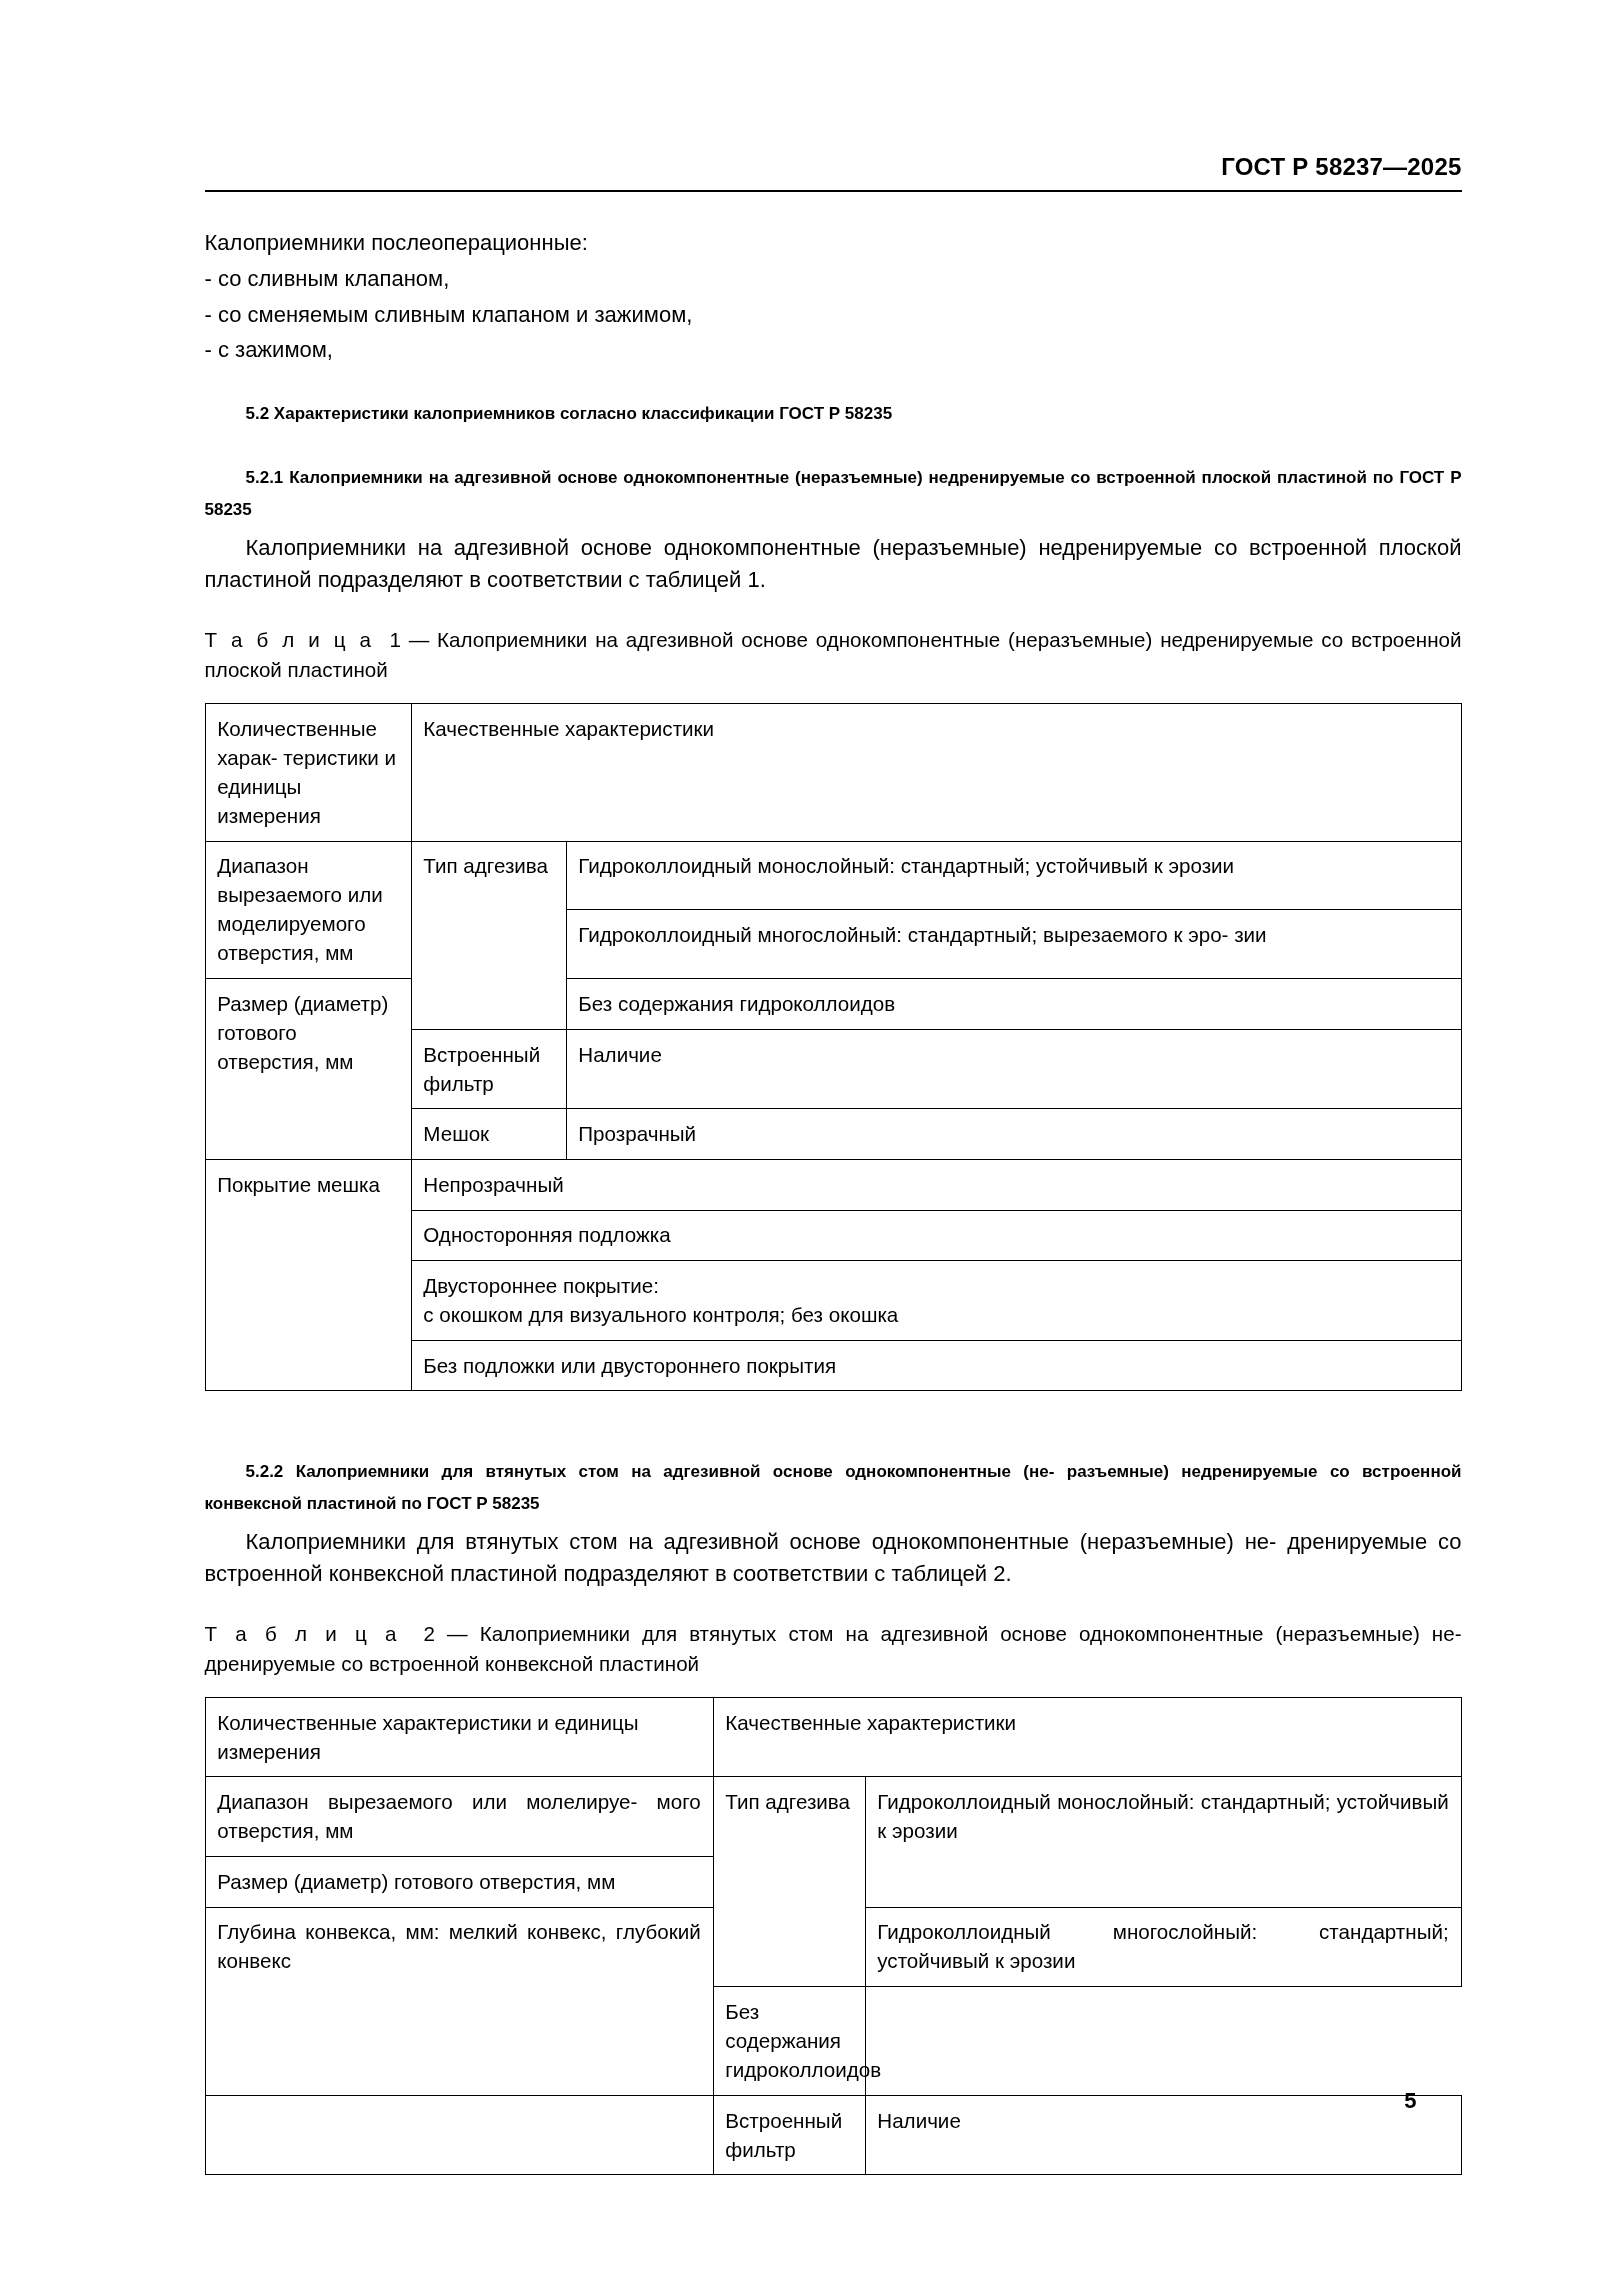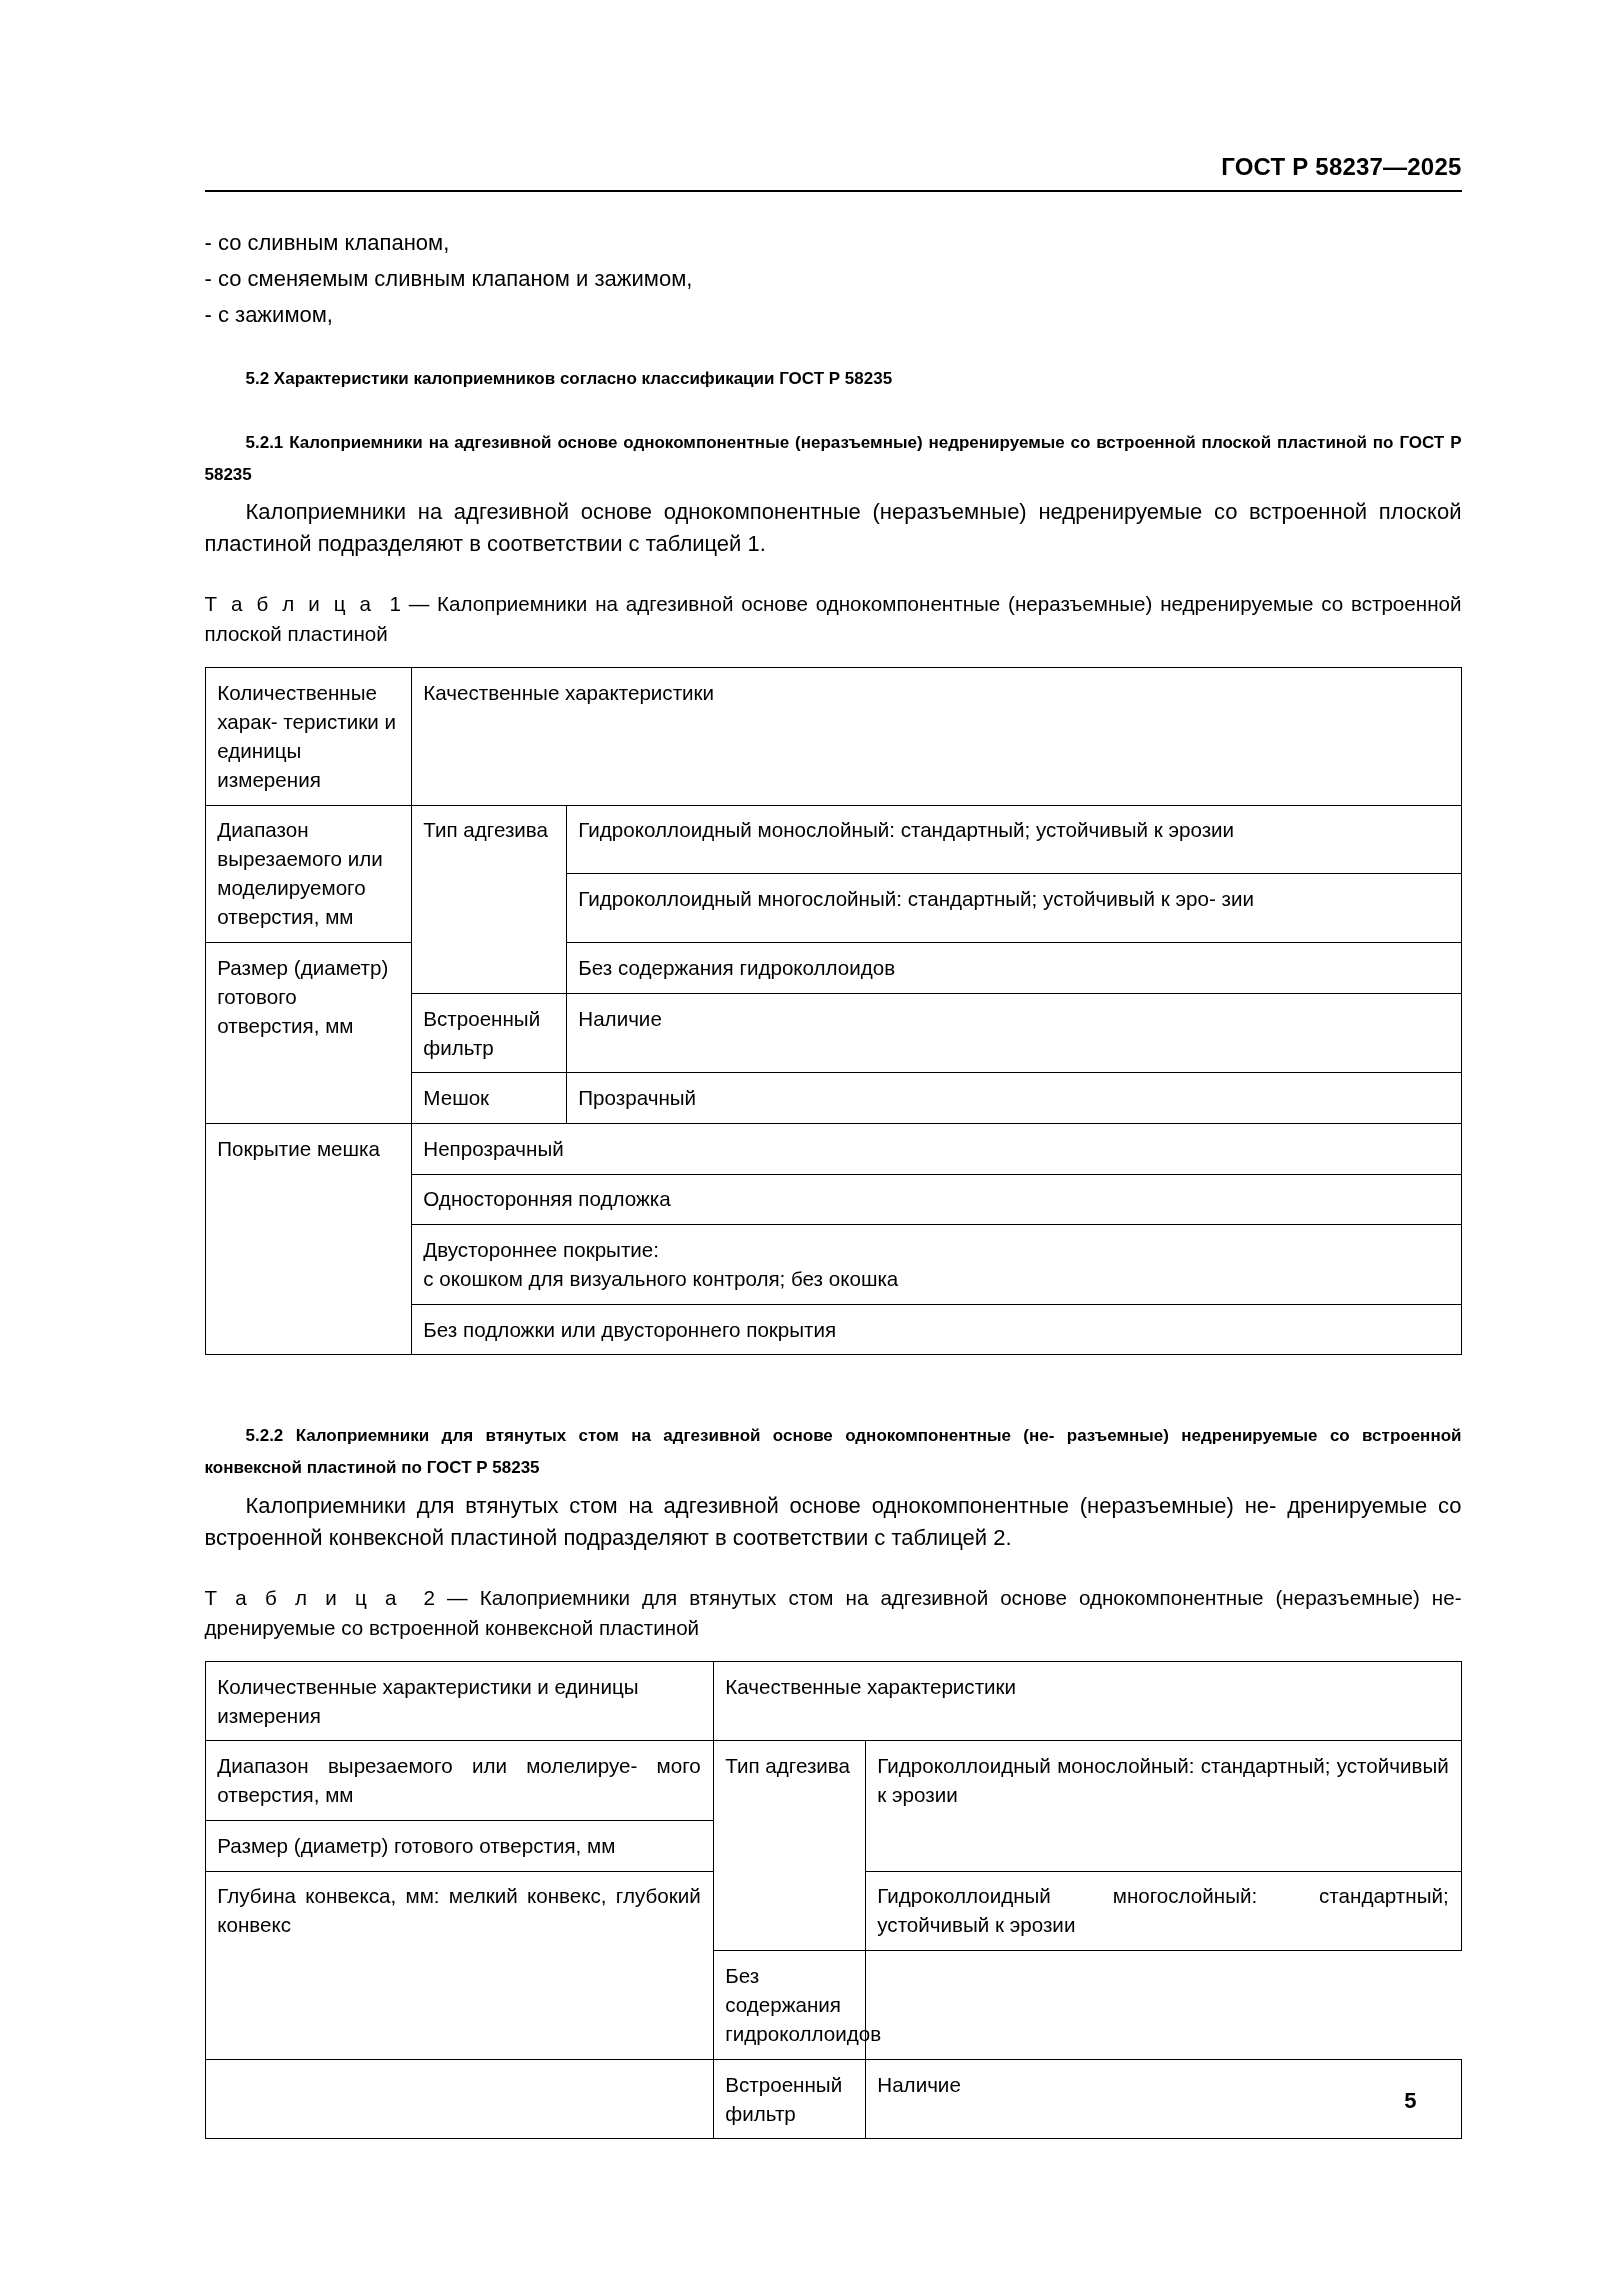--- a/index.html
+++ b/index.html
@@ -109,20 +109,21 @@
 <div class="page">
 
   <div class="content">
 
     <div class="header">
       <span>ГОСТ Р 58237—2025</span>
     </div>
     <div class="header-rule"></div>
 
     <div class="intro-block body-text">
+      <div>Калоприемники послеоперационные:</div>
       <div>- со сливным клапаном,</div>
       <div>- со сменяемым сливным клапаном и зажимом,</div>
       <div>- с зажимом,</div>
     </div>
 
     <div class="heading indent">5.2  Характеристики калоприемников согласно классификации ГОСТ Р 58235</div>
 
     <div class="heading indent" style="text-align:justify;">5.2.1  Калоприемники на адгезивной основе однокомпонентные (неразъемные) недренируемые со встроенной плоской пластиной по ГОСТ Р 58235</div>
 
     <div class="para">Калоприемники на адгезивной основе однокомпонентные (неразъемные) недренируемые со встроенной плоской пластиной подразделяют в соответствии с таблицей 1.</div>
@@ -141,21 +142,21 @@
         <tr>
           <td class="center">Количественные харак- теристики и единицы измерения</td>
           <td class="center" colspan="2">Качественные характеристики</td>
         </tr>
         <tr>
           <td rowspan="2">Диапазон вырезаемого или моделируемого отверстия, мм</td>
           <td rowspan="3">Тип адгезива</td>
           <td class="just">Гидроколлоидный монослойный: стандартный; устойчивый к эрозии</td>
         </tr>
         <tr>
-          <td class="just">Гидроколлоидный многослойный: стандартный; устойчивый к эро- зии</td>
+          <td class="just">Гидроколлоидный многослойный: стандартный; вырезаемого к эро- зии</td>
         </tr>
         <tr>
           <td rowspan="3">Размер (диаметр) готового отверстия, мм</td>
           <td>Без содержания гидроколлоидов</td>
         </tr>
         <tr>
           <td>Встроенный фильтр</td>
           <td>Наличие</td>
         </tr>
         <tr>

